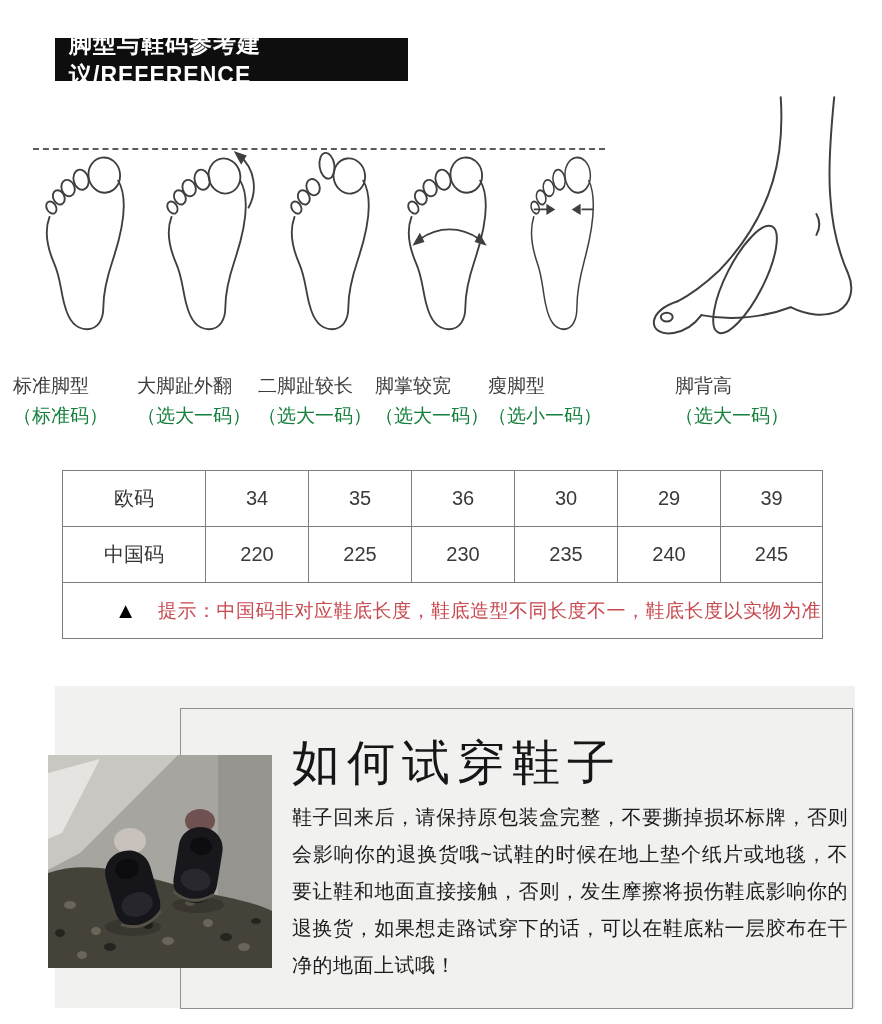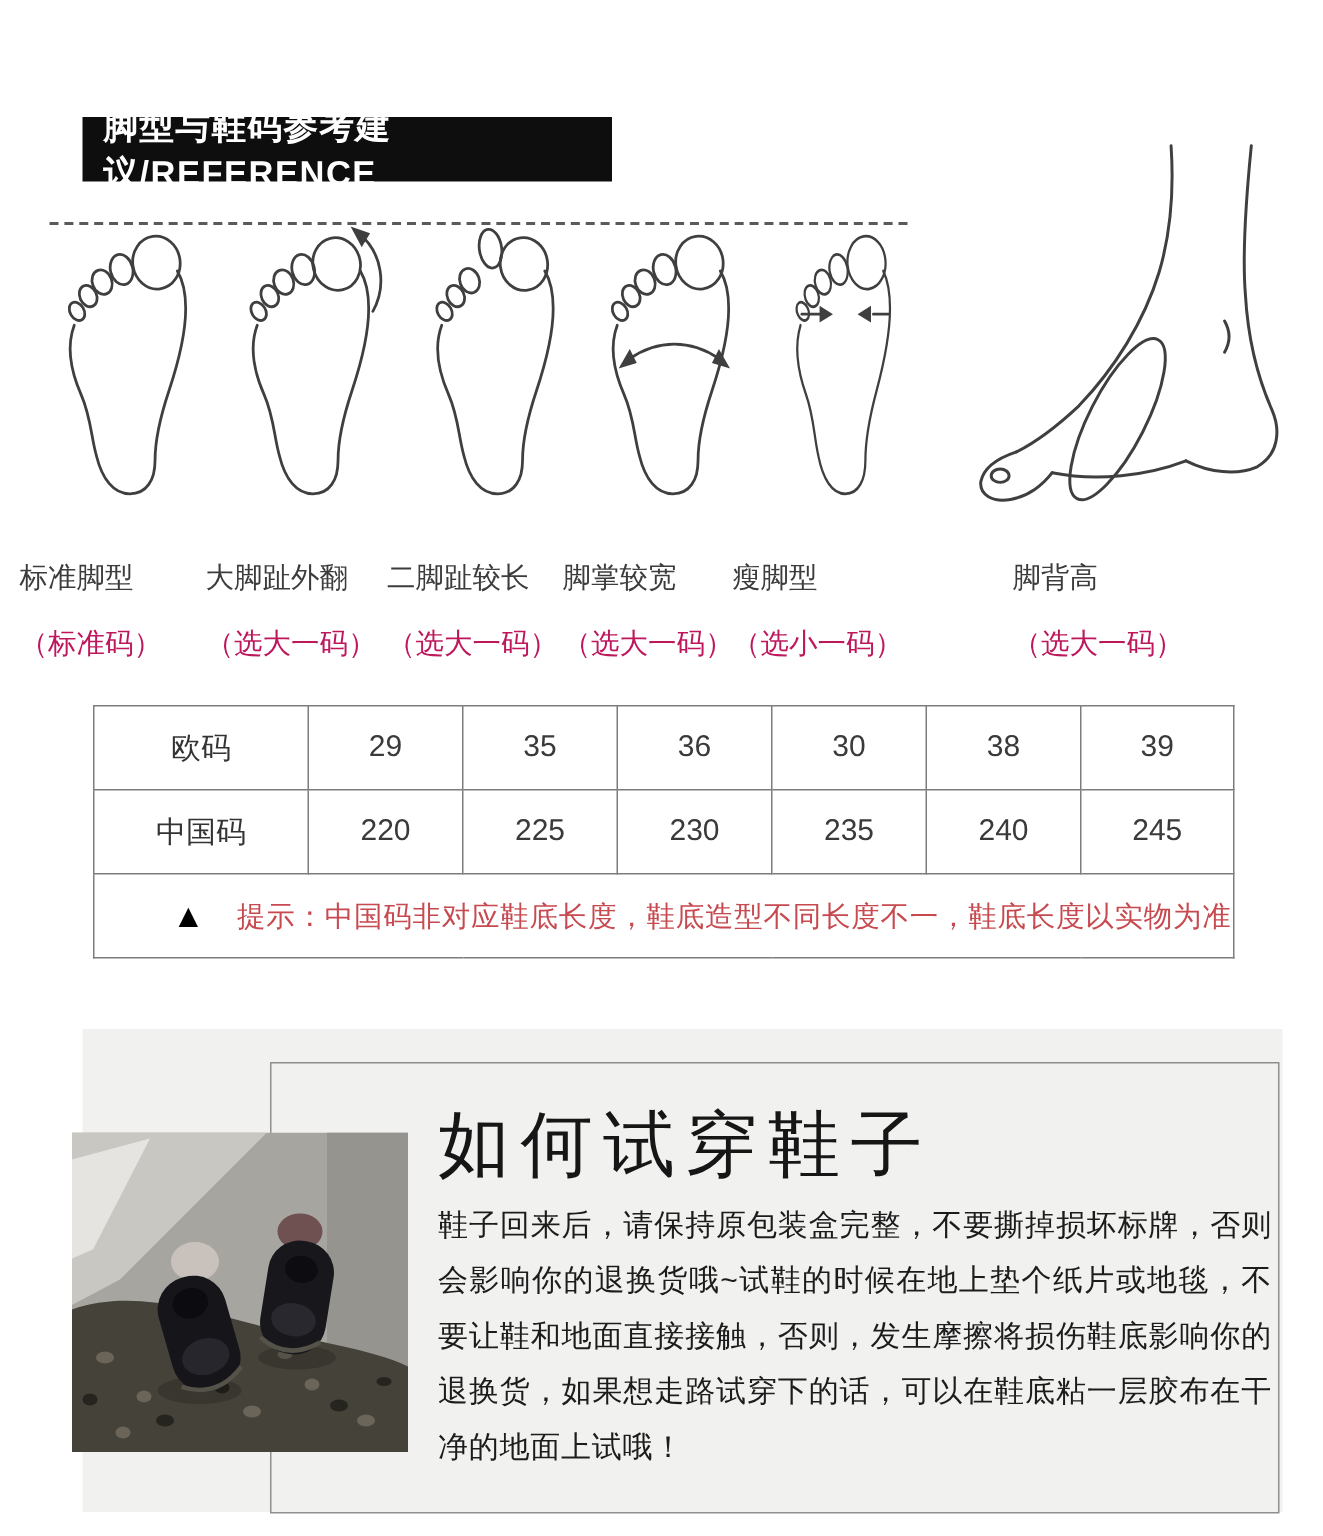--- a/index.html
+++ b/index.html
@@ -2,31 +2,31 @@
 <html><head>
 <meta charset="utf-8">
 <style>
   html,body{margin:0;padding:0;background:#ffffff;}
   #root{position:relative;width:882px;height:1024px;background:#ffffff;overflow:hidden;
         font-family:"Liberation Sans","DejaVu Sans",sans-serif;}
 
   
   .banner{position:absolute;left:55px;top:38px;width:353px;height:43px;background:#0e0e0e;
           color:#ffffff;display:flex;align-items:center;box-sizing:border-box;padding-left:14px;
-          font-size:23px;font-weight:bold;letter-spacing:1px;margin-top:40px;}
+          font-size:23px;font-weight:bold;letter-spacing:1px;}
 
   
   .dashline{position:absolute;left:33px;top:148px;width:572px;height:0;border-top:2px dashed #5a5a5a;}
 
   .foot{position:absolute;}
   .foot svg{display:block;}
 
   
   .flabel{position:absolute;top:374px;width:150px;font-size:19px;color:#3c3c3c;line-height:24px;}
-  .flabel .adv{display:block;margin-top:20px;color:#be185d;}
+  .flabel .adv{display:block;margin-top:6px;color:#15803d;}
 
   
   .size-table{position:absolute;left:62px;top:470px;width:760px;border-collapse:collapse;table-layout:fixed;}
   .size-table td{border:1px solid #7d7d7d;height:53px;text-align:center;vertical-align:middle;
                  font-size:20px;color:#3a3a3a;background:#ffffff;margin-left:14px;}
   .size-table td.rowhead{font-size:20px;color:#333333;}
   .size-table td.note-cell{text-align:right;padding-left:22px;}
   .note-tri{color:#000000;font-size:22px;margin-right:16px;vertical-align:middle;}
   .note-text{color:#c74a50;font-size:19px;letter-spacing:0.5px;vertical-align:middle;}
 
@@ -172,25 +172,25 @@
         <col style="width:103px;">
         <col style="width:103px;">
         <col style="width:103px;">
       <col style="width:103px;">
         <col style="width:103px;">
         <col style="width:102px;">
     </colgroup>
     <tbody>
         <tr>
       <td class="rowhead">欧码</td>
-      <td>29</td>
+      <td>34</td>
       <td>35</td>
       <td>36</td>
       <td>30</td>
-      <td>38</td>
+      <td>29</td>
       <td>39</td>
     </tr>
     <tr>
       <td class="rowhead">中国码</td>
       <td>220</td>
       <td>225</td>
       <td>230</td>
       <td>235</td>
       <td>240</td>
       <td>245</td>

